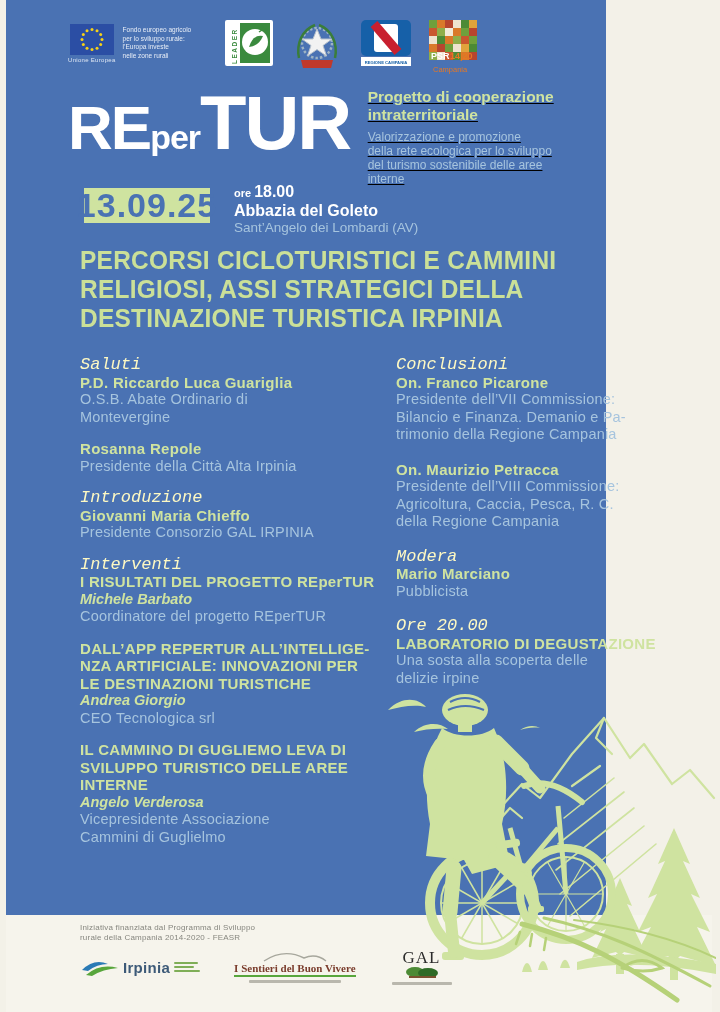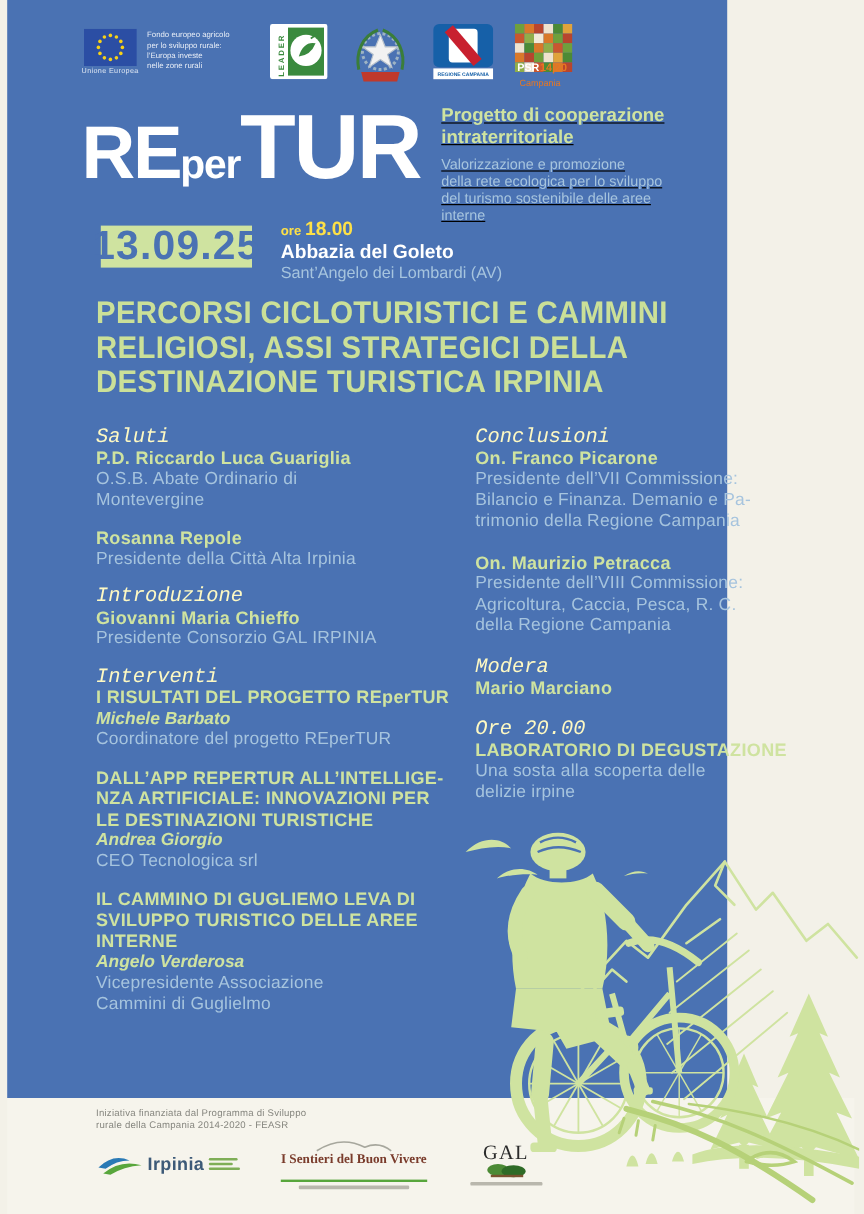--- a/index.html
+++ b/index.html
@@ -29,21 +29,21 @@
   .bl-tall { font-size:76px; }
   .brand-text { margin-left:12px; padding-top:8px;text-decoration:underline; }
   .brand-sub-bold { color:#cfe3a0; font-weight:bold; font-size:15.5px; line-height:18px; }
   .brand-sub-pale { color:#a6c4de; font-size:12px; line-height:14px; margin-top:6px; }
 
   
   .date-box { position:absolute; left:78px; top:188px; width:126px; height:35px;
     background:#cfe3a0; color:#4a72b3; font-weight:bold; font-size:34px; letter-spacing:1px;
     display:flex; align-items:center; justify-content:center; }
   .when { position:absolute; left:228px; top:183px; }
-  .when-time { color:#fde047; font-weight:bold; font-size:16px; line-height:18px; }
+  .when-time { color:#ffffff; font-weight:bold; font-size:16px; line-height:18px; }
   .when-time .ore { font-size:11px; font-weight:bold; margin-right:3px; }
   .when-venue { color:#ffffff; font-weight:bold; font-size:16px; line-height:18px; }
   .when-loc { color:#a6c4de; font-size:13.5px; line-height:16px; }
 
   
   .main-title { position:absolute; left:74px; top:246px; width:600px;
     color:#cbe098; font-weight:bold; font-size:26px; line-height:29px; letter-spacing:0.3px;
     transform:scaleX(0.94); transform-origin:left top; }
 
   
@@ -64,21 +64,21 @@
   
   .footer-inner { position:absolute; left:74px; top:8px; z-index:6; }
   .fund-note { font-size:8px; line-height:10px; color:#86867f; letter-spacing:0.2px; }
   .flogos { display:flex; align-items:center; margin-top:7px; }
   .f-logo { display:flex; align-items:center; }
   .irpinia-word { font-size:15px; font-weight:bold; color:#3d5a78; margin-left:3px; letter-spacing:0.3px; }
   .micro-bars { display:flex; flex-direction:column; gap:2px; margin-left:4px; }
   .micro-bars i { display:block; height:2px; background:#7fae57; border-radius:1px; }
   .sentieri-wrap { margin-left:34px; display:flex; flex-direction:column; align-items:center; }
   .sentieri-word { font-family:"Liberation Serif", serif; font-size:11px; font-weight:bold; color:#7a3c2c;
-    border-bottom:2px solid #58a63c; padding-bottom:11px; white-space:nowrap; }
+    border-bottom:2px solid #58a63c; padding-bottom:1px; white-space:nowrap; }
   .cap-bar { height:2.5px; background:#b9b7ad; border-radius:1px; margin-top:3px; }
   .gal-wrap { margin-left:36px; display:flex; flex-direction:column; align-items:center; }
   .gal-word { font-family:"Liberation Serif", serif; font-size:17px; color:#2b2b2b; letter-spacing:1px; line-height:16px; }
 </style>
 </head>
 <body>
 
 <div class="poster">
 
   <div class="logos">
@@ -244,20 +244,21 @@
       </div>
       <div class="block">
         <div class="pname">On. Maurizio Petracca</div>
         <div class="desc prewrap">Presidente dell’VIII Commissione:
 Agricoltura, Caccia, Pesca, R. C.
 della Regione Campania</div>
       </div>
       <div class="block">
         <div class="sec">Modera</div>
         <div class="pname">Mario Marciano</div>
+        <div class="desc prewrap">Pubblicista</div>
       </div>
       <div class="block">
         <div class="sec" style="font-style:italic">Ore 20.00</div>
         <div class="ptitle">LABORATORIO DI DEGUSTAZIONE</div>
         <div class="desc prewrap">Una sosta alla scoperta delle
 delizie irpine</div>
       </div>
     </div>
   </div>
 </div>

